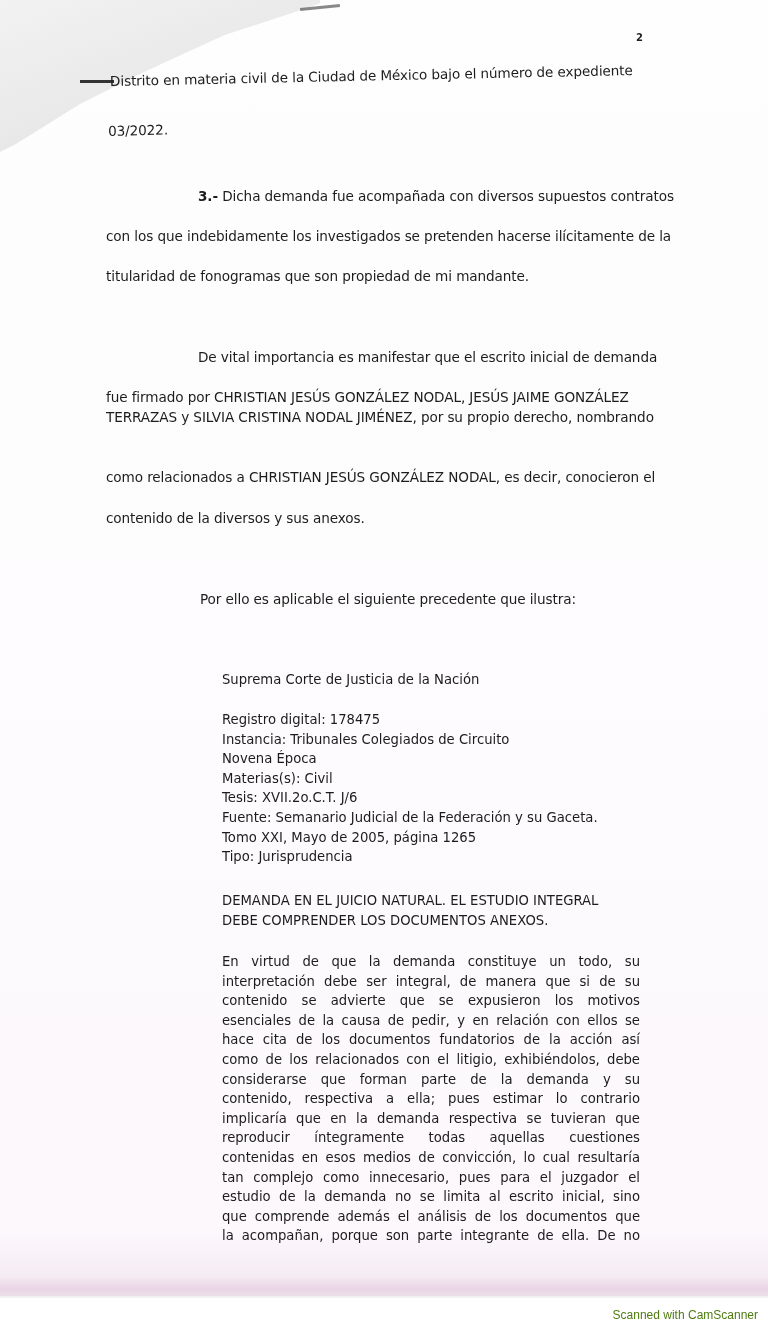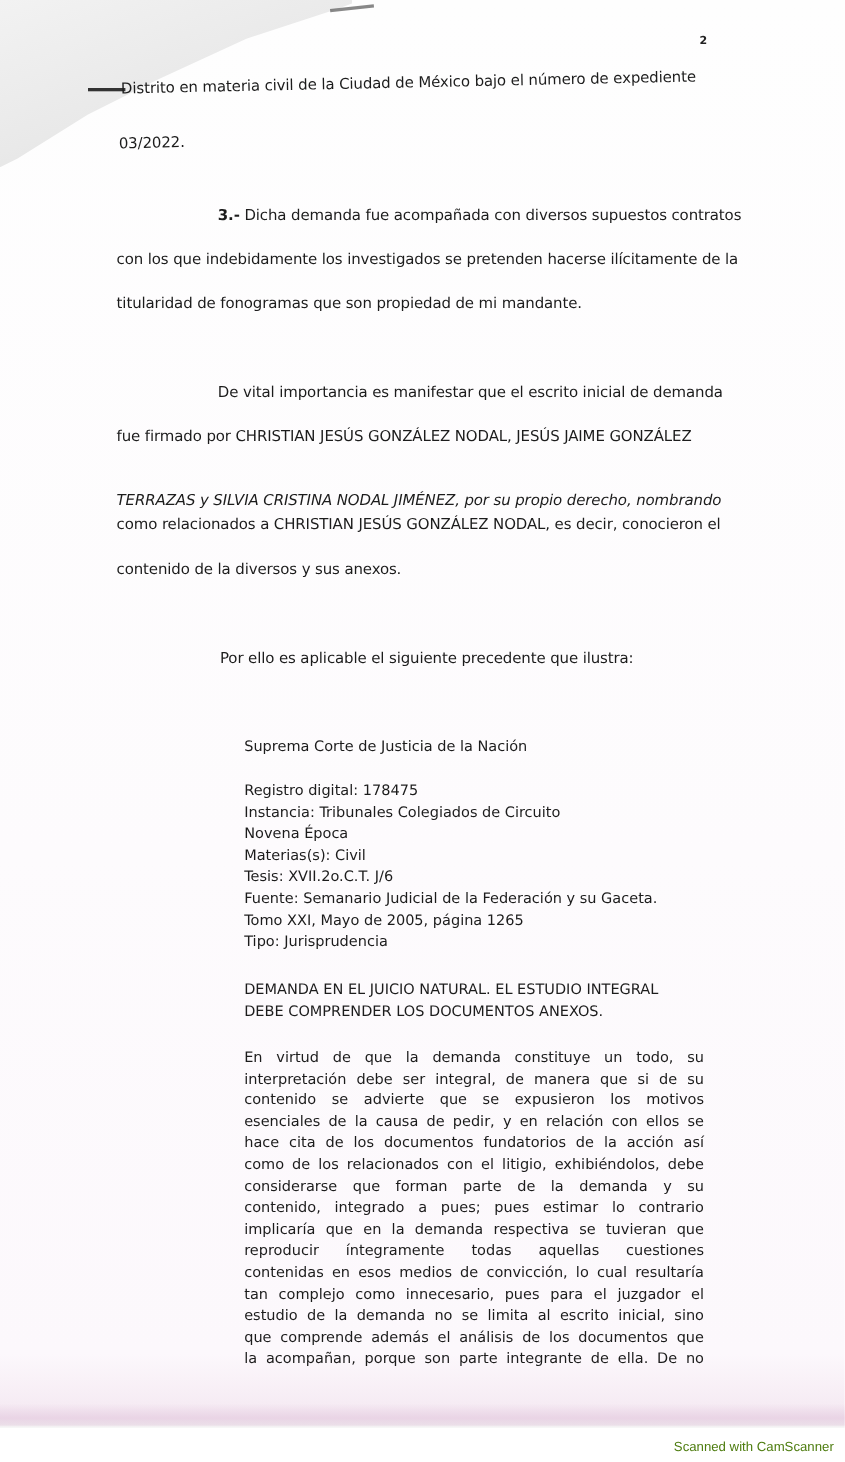--- a/index.html
+++ b/index.html
@@ -113,21 +113,21 @@
 
   <div class="p" style="left:198px; top:175px;">
     <span class="bold">3.-</span>
     <span>Dicha demanda fue acompañada con diversos supuestos contratos</span>
   </div>
   <div class="p" style="left:106px; top:215px;">con los que indebidamente los investigados se pretenden hacerse ilícitamente de la</div>
   <div class="p" style="left:106px; top:255px;">titularidad de fonogramas que son propiedad de mi mandante.</div>
 
   <div class="p" style="left:198px; top:336px;">De vital importancia es manifestar que el escrito inicial de demanda</div>
   <div class="p" style="left:106px; top:376px;">fue firmado por CHRISTIAN JESÚS GONZÁLEZ NODAL, JESÚS JAIME GONZÁLEZ</div>
-  <div class="p" style="left:106px; top:434px;font-style:italic;">TERRAZAS y SILVIA CRISTINA NODAL JIMÉNEZ, por su propio derecho, nombrando</div>
+  <div class="p" style="left:106px; top:396px;">TERRAZAS y SILVIA CRISTINA NODAL JIMÉNEZ, por su propio derecho, nombrando</div>
   <div class="p" style="left:106px; top:456px;">como relacionados a CHRISTIAN JESÚS GONZÁLEZ NODAL, es decir, conocieron el</div>
   <div class="p" style="left:106px; top:497px;">contenido de la diversos y sus anexos.</div>
 
   <div class="p" style="left:200px; top:578px;">Por ello es aplicable el siguiente precedente que ilustra:</div>
 
   <div class="cite" style="top:670px;">
     <span class="cite-line">Suprema Corte de Justicia de la Nación</span>
   </div>
 
   <div class="cite" style="top:710px;">
@@ -147,21 +147,21 @@
   </div>
 
   <div class="cite" style="top:952px;">
     <span class="cite-line justify">En virtud de que la demanda constituye un todo, su</span>
     <span class="cite-line justify">interpretación debe ser integral, de manera que si de su</span>
     <span class="cite-line justify">contenido se advierte que se expusieron los motivos</span>
     <span class="cite-line justify">esenciales de la causa de pedir, y en relación con ellos se</span>
     <span class="cite-line justify">hace cita de los documentos fundatorios de la acción así</span>
     <span class="cite-line justify">como de los relacionados con el litigio, exhibiéndolos, debe</span>
     <span class="cite-line justify">considerarse que forman parte de la demanda y su</span>
-    <span class="cite-line justify">contenido, integrado a pues; pues estimar lo contrario</span>
+    <span class="cite-line justify">contenido, respectiva a ella; pues estimar lo contrario</span>
     <span class="cite-line justify">implicaría que en la demanda respectiva se tuvieran que</span>
     <span class="cite-line justify">reproducir íntegramente todas aquellas cuestiones</span>
     <span class="cite-line justify">contenidas en esos medios de convicción, lo cual resultaría</span>
     <span class="cite-line justify">tan complejo como innecesario, pues para el juzgador el</span>
     <span class="cite-line justify">estudio de la demanda no se limita al escrito inicial, sino</span>
     <span class="cite-line justify">que comprende además el análisis de los documentos que</span>
     <span class="cite-line justify">la acompañan, porque son parte integrante de ella. De no</span>
   </div>
 
   <div class="page-bottom-shadow"></div>

